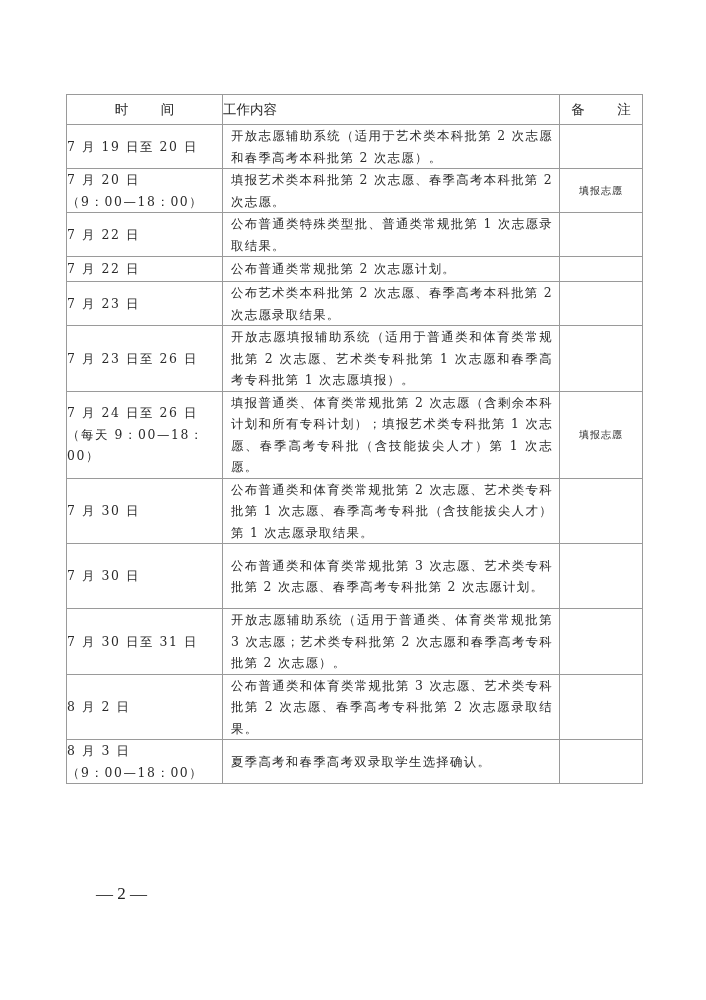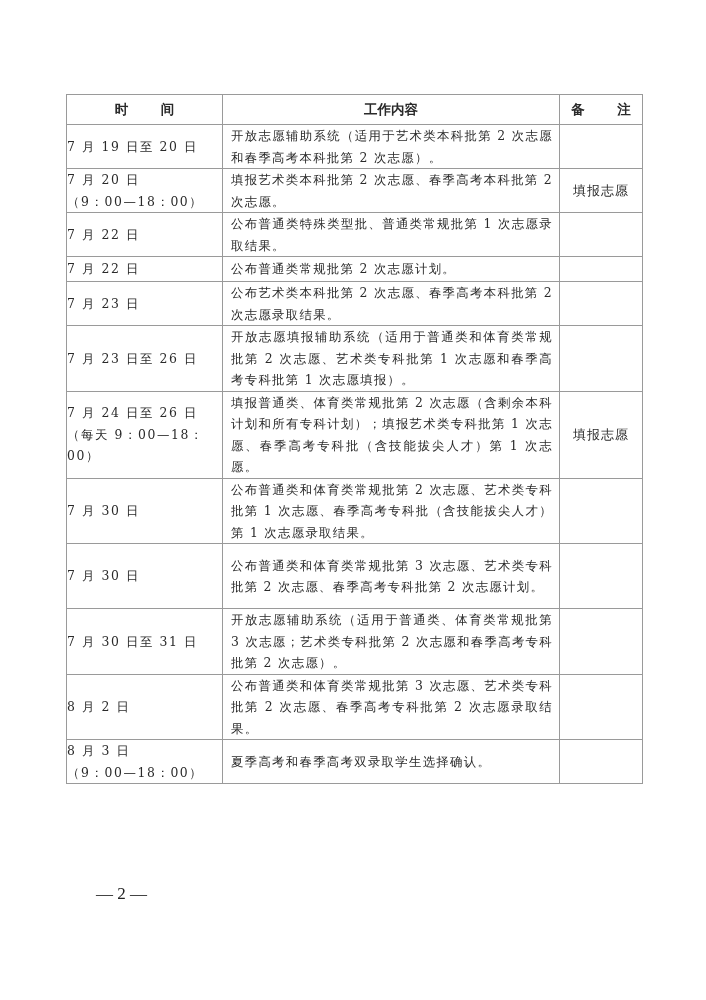--- a/index.html
+++ b/index.html
@@ -7,41 +7,41 @@
     width: 706px; height: 1000px; background: #ffffff; position: relative; overflow: hidden;
     font-family: "DejaVu Serif", "Liberation Serif", serif; color: #2a2a2a;
   }
   .sched {
     position: absolute; left: 66px; top: 94px; width: 575px;
     border-collapse: collapse; table-layout: fixed;
   }
   .sched td, .sched th {
     border: 1px solid #9a9a9a; padding: 0; font-size: 12.4px; line-height: 21.5px; font-weight: normal;
   }
-  .sched th { height: 29px; font-size: 13.5px; font-weight: bold; font-family: "DejaVu Sans", "Liberation Sans", sans-serif; letter-spacing: 0; }
+  .sched th { height: 29px; font-size: 13.5px; font-weight: normal; font-family: "DejaVu Sans", "Liberation Sans", sans-serif; letter-spacing: 0; }
   .sched th.col-time span, .sched th.col-note span { letter-spacing: 14px; margin-right: -14px; }
   .col-time { width: 155px; text-align: center; }
   .col-work { width: 336px; text-align: left; }
   .col-note { width: 82px; text-align: center; }
   td.time { text-align: left; letter-spacing: 1.6px; }
   td.work { padding: 0 6px 0 8px; letter-spacing: 1.3px; text-align: justify; margin-top: 27px; }
-  td.note { text-align: center; letter-spacing: 1px; font-size: 13px; }
+  td.note { text-align: center; letter-spacing: 1px; font-size: 10px; }
   .line { display: block; }
   .page-num {
     position: absolute; left: 96px; top: 884px; font-size: 17px; font-family: "Liberation Serif", serif; color: #222;
   }
 </style>
 </head>
 <body>
 
 <table class="sched">
   <thead>
     <tr>
       <th class="col-time"><span>时 间</span></th>
-      <th class="col-work" style="text-align:center"><span>工作内容</span></th>
+      <th class="col-work" style=""><span>工作内容</span></th>
       <th class="col-note"><span>备 注</span></th>
     </tr>
   </thead>
   <tbody id="tbody">
       <tr style="height: 44px;">
         <td class="time">
           <span class="line">7 月 19 日至 20 日</span>
         </td>
         <td class="work">开放志愿辅助系统（适用于艺术类本科批第 2 次志愿和春季高考本科批第 2 次志愿）。</td>
         <td class="note"></td>

